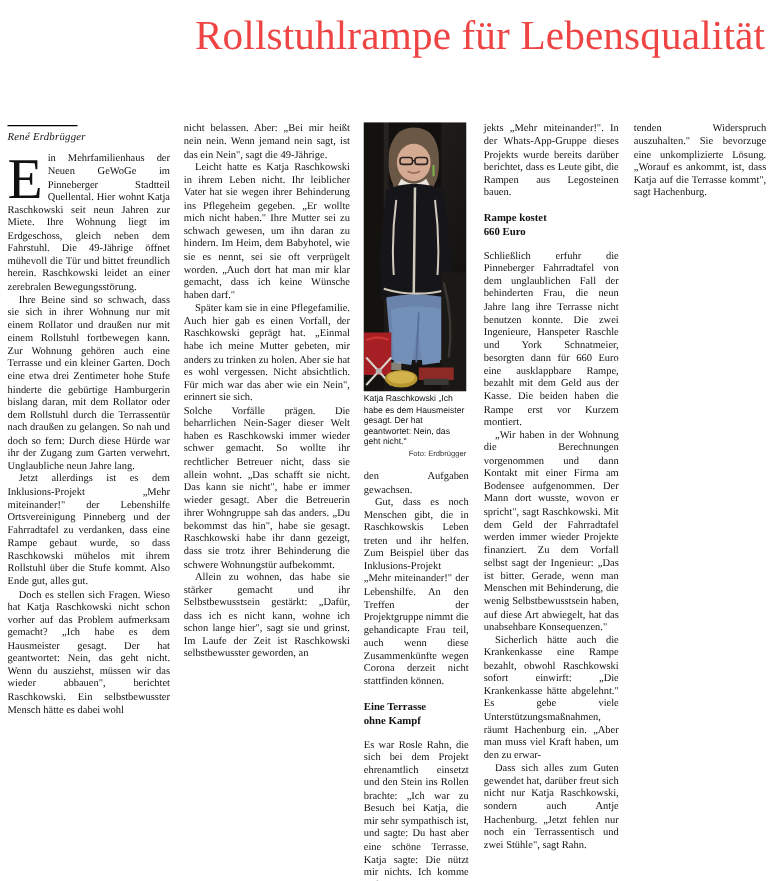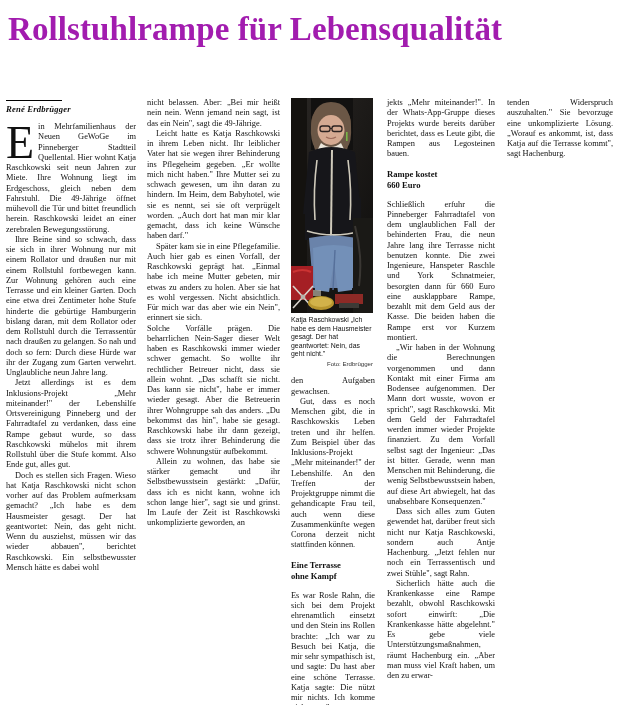--- a/index.html
+++ b/index.html
@@ -6,28 +6,28 @@
   body{
     width:620px;height:705px;background:#ffffff;
     font-family:"Liberation Serif", serif;
     color:#111;
     overflow:hidden;
   }
   .page{width:620px;height:705px;position:relative;box-sizing:border-box;padding:0;}
 
   
   .headline{
-    text-align:left;
+    text-align:right;
     font-family:"Liberation Serif", serif;
     font-size:33px;
-    font-weight:700;
+    font-weight:400;
     letter-spacing:.1px;
     line-height:1.05;
     margin:12px 8px 0 8px;
-    color:#a21caf;
+    color:#ef4444;
   }
   .subhead{
     text-align:center;
     font-family:"Liberation Sans", sans-serif;
     font-size:10.2px;
     font-weight:400;
     color:#111;
     margin:9px 12px 0 12px;
     letter-spacing:.05px;
   }
@@ -66,21 +66,21 @@
 
   
   .byline-rule{
     border-top:1.4px solid #000;
     width:56px;
     margin:2px 0 3px 0;
   }
   .byline{
     font-family:"Liberation Serif", serif;
     font-style:italic;
-    font-weight:700;
+    font-weight:400;
     font-size:8.6px;
     margin:0 0 8px 0;
     letter-spacing:.2px;
   }
 
   
   .dropcap-p{text-indent:0;}
   .dropcap{
     float:left;
     font-family:"Liberation Serif", serif;
@@ -153,23 +153,23 @@
       <div class="byline">René Erdbrügger</div>
       <p class="dropcap-p"><span class="dropcap">E</span><span>in Mehrfamilienhaus der Neuen GeWoGe im Pinneberger Stadtteil Quellental. Hier wohnt Katja Raschkowski seit neun Jahren zur Miete. Ihre Wohnung liegt im Erdgeschoss, gleich neben dem Fahrstuhl. Die 49-Jährige öffnet mühevoll die Tür und bittet freundlich herein. Raschkowski leidet an einer zerebralen Bewegungsstörung.</span></p>
       <p>Ihre Beine sind so schwach, dass sie sich in ihrer Wohnung nur mit einem Rollator und draußen nur mit einem Rollstuhl fortbewegen kann. Zur Wohnung gehören auch eine Terrasse und ein kleiner Garten. Doch eine etwa drei Zentimeter hohe Stufe hinderte die gebürtige Hamburgerin bislang daran, mit dem Rollator oder dem Rollstuhl durch die Terrassentür nach draußen zu gelangen. So nah und doch so fern: Durch diese Hürde war ihr der Zugang zum Garten verwehrt. Unglaubliche neun Jahre lang.</p>
       <p>Jetzt allerdings ist es dem Inklusions-Projekt „Mehr miteinander!" der Lebenshilfe Ortsvereinigung Pinneberg und der Fahrradtafel zu verdanken, dass eine Rampe gebaut wurde, so dass Raschkowski mühelos mit ihrem Rollstuhl über die Stufe kommt. Also Ende gut, alles gut.</p>
       <p>Doch es stellen sich Fragen. Wieso hat Katja Raschkowski nicht schon vorher auf das Problem aufmerksam gemacht? „Ich habe es dem Hausmeister gesagt. Der hat geantwortet: Nein, das geht nicht. Wenn du ausziehst, müssen wir das wieder abbauen", berichtet Raschkowski. Ein selbstbewusster Mensch hätte es dabei wohl</p>
     </div>
 
     <div class="col c2">
       <p class="noind">nicht belassen. Aber: „Bei mir heißt nein nein. Wenn jemand nein sagt, ist das ein Nein", sagt die 49-Jährige.</p>
       <p>Leicht hatte es Katja Raschkowski in ihrem Leben nicht. Ihr leiblicher Vater hat sie wegen ihrer Behinderung ins Pflegeheim gegeben. „Er wollte mich nicht haben." Ihre Mutter sei zu schwach gewesen, um ihn daran zu hindern. Im Heim, dem Babyhotel, wie sie es nennt, sei sie oft verprügelt worden. „Auch dort hat man mir klar gemacht, dass ich keine Wünsche haben darf."</p>
-      <p>Später kam sie in eine Pflegefamilie. Auch hier gab es einen Vorfall, der Raschkowski geprägt hat. „Einmal habe ich meine Mutter gebeten, mir etwas zu anders zu holen. Aber sie hat es wohl vergessen. Nicht absichtlich. Für mich war das aber wie ein Nein", erinnert sie sich.</p>
+      <p>Später kam sie in eine Pflegefamilie. Auch hier gab es einen Vorfall, der Raschkowski geprägt hat. „Einmal habe ich meine Mutter gebeten, mir anders zu trinken zu holen. Aber sie hat es wohl vergessen. Nicht absichtlich. Für mich war das aber wie ein Nein", erinnert sie sich.</p>
       <p class="noind">Solche Vorfälle prägen. Die beharrlichen Nein-Sager dieser Welt haben es Raschkowski immer wieder schwer gemacht. So wollte ihr rechtlicher Betreuer nicht, dass sie allein wohnt. „Das schafft sie nicht. Das kann sie nicht", habe er immer wieder gesagt. Aber die Betreuerin ihrer Wohngruppe sah das anders. „Du bekommst das hin", habe sie gesagt. Raschkowski habe ihr dann gezeigt, dass sie trotz ihrer Behinderung die schwere Wohnungstür aufbekommt.</p>
-      <p>Allein zu wohnen, das habe sie stärker gemacht und ihr Selbstbewusstsein gestärkt: „Dafür, dass ich es nicht kann, wohne ich schon lange hier", sagt sie und grinst. Im Laufe der Zeit ist Raschkowski unkomplizierte geworden, an</p>
+      <p>Allein zu wohnen, das habe sie stärker gemacht und ihr Selbstbewusstsein gestärkt: „Dafür, dass ich es nicht kann, wohne ich schon lange hier", sagt sie und grinst. Im Laufe der Zeit ist Raschkowski selbstbewusster geworden, an</p>
     </div>
 
     <div class="col c3">
       <div class="photo-wrap">
         <div class="photo">
           <svg width="82" height="215" viewBox="0 0 82 215">
             <defs>
               <linearGradient id="bgG" x1="0" y1="0" x2="1" y2="1">
                 <stop offset="0" stop-color="#2a2724"></stop>
                 <stop offset="1" stop-color="#0e0d0c"></stop>
@@ -243,22 +243,22 @@
       <p class="noind">Es war Rosle Rahn, die sich bei dem Projekt ehrenamtlich einsetzt und den Stein ins Rollen brachte: „Ich war zu Besuch bei Katja, die mir sehr sympathisch ist, und sagte: Du hast aber eine schöne Terrasse. Katja sagte: Die nützt mir nichts. Ich komme nicht raus."</p>
 
     </div>
 
     <div class="col c4">
       <p class="noind">jekts „Mehr miteinander!". In der Whats-App-Gruppe dieses Projekts wurde bereits darüber berichtet, dass es Leute gibt, die Rampen aus Legosteinen bauen.</p>
       <div class="subhead-block" style="white-space:pre-line">Rampe kostet
 660 Euro</div>
       <p class="noind">Schließlich erfuhr die Pinneberger Fahrradtafel von dem unglaublichen Fall der behinderten Frau, die neun Jahre lang ihre Terrasse nicht benutzen konnte. Die zwei Ingenieure, Hanspeter Raschle und York Schnatmeier, besorgten dann für 660 Euro eine ausklappbare Rampe, bezahlt mit dem Geld aus der Kasse. Die beiden haben die Rampe erst vor Kurzem montiert.</p>
       <p>„Wir haben in der Wohnung die Berechnungen vorgenommen und dann Kontakt mit einer Firma am Bodensee aufgenommen. Der Mann dort wusste, wovon er spricht", sagt Raschkowski. Mit dem Geld der Fahrradtafel werden immer wieder Projekte finanziert. Zu dem Vorfall selbst sagt der Ingenieur: „Das ist bitter. Gerade, wenn man Menschen mit Behinderung, die wenig Selbstbewusstsein haben, auf diese Art abwiegelt, hat das unabsehbare Konsequenzen."</p>
+      <p>Sicherlich hätte auch die Krankenkasse eine Rampe bezahlt, obwohl Raschkowski sofort einwirft: „Die Krankenkasse hätte abgelehnt." Es gebe viele Unterstützungsmaßnahmen, räumt Hachenburg ein. „Aber man muss viel Kraft haben, um den zu erwar-</p>
       <p>Dass sich alles zum Guten gewendet hat, darüber freut sich nicht nur Katja Raschkowski, sondern auch Antje Hachenburg. „Jetzt fehlen nur noch ein Terrassentisch und zwei Stühle", sagt Rahn.</p>
-      <p>Sicherlich hätte auch die Krankenkasse eine Rampe bezahlt, obwohl Raschkowski sofort einwirft: „Die Krankenkasse hätte abgelehnt." Es gebe viele Unterstützungsmaßnahmen, räumt Hachenburg ein. „Aber man muss viel Kraft haben, um den zu erwar-</p>
     </div>
 
     <div class="col c5">
       <p class="noind">tenden Widerspruch auszuhalten." Sie bevorzuge eine unkomplizierte Lösung. „Worauf es ankommt, ist, dass Katja auf die Terrasse kommt", sagt Hachenburg.</p>
     </div>
 
   </div>
 </div>
 
 </body></html>

